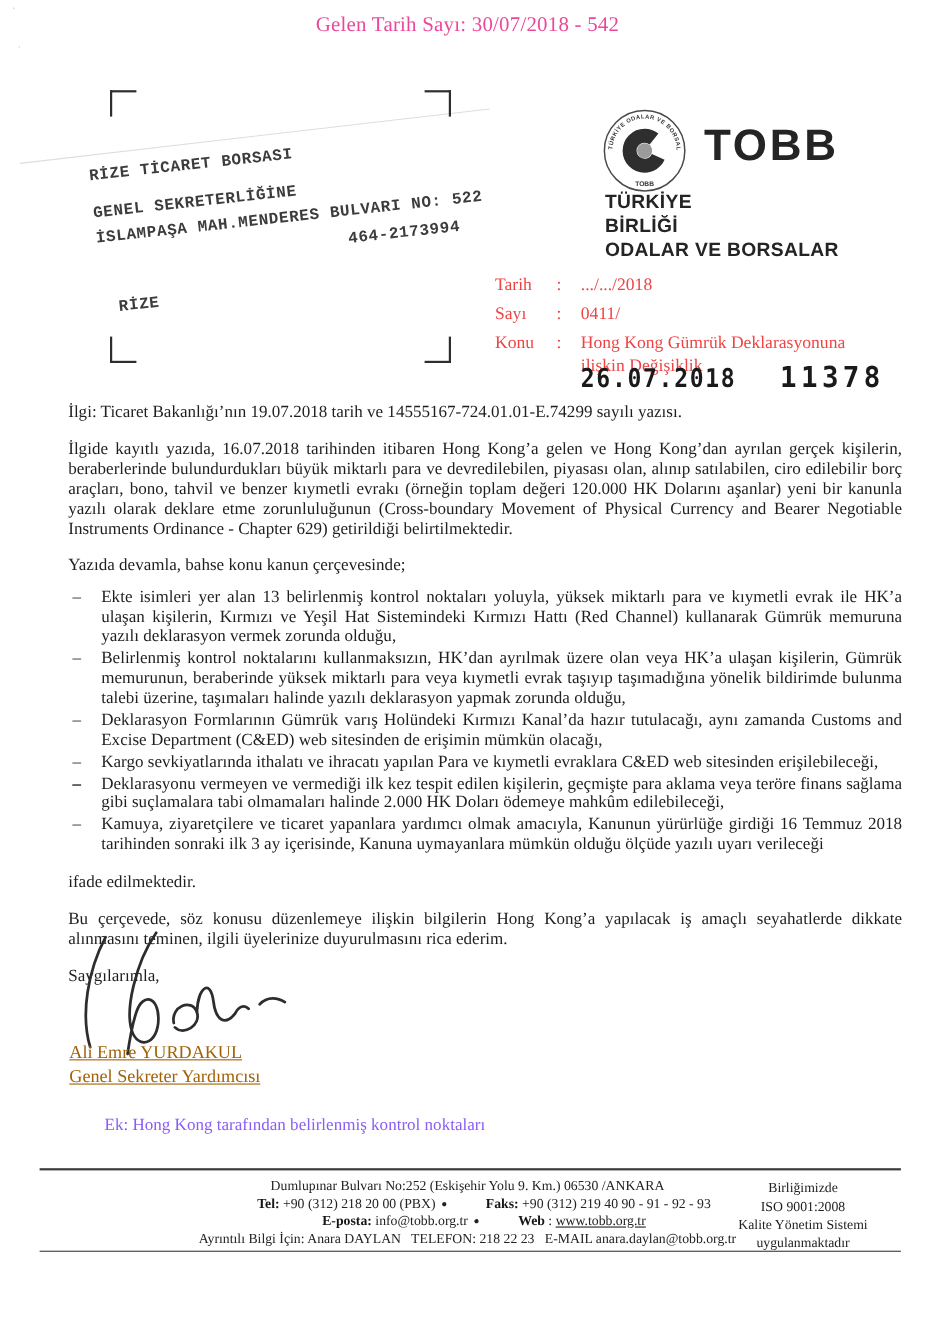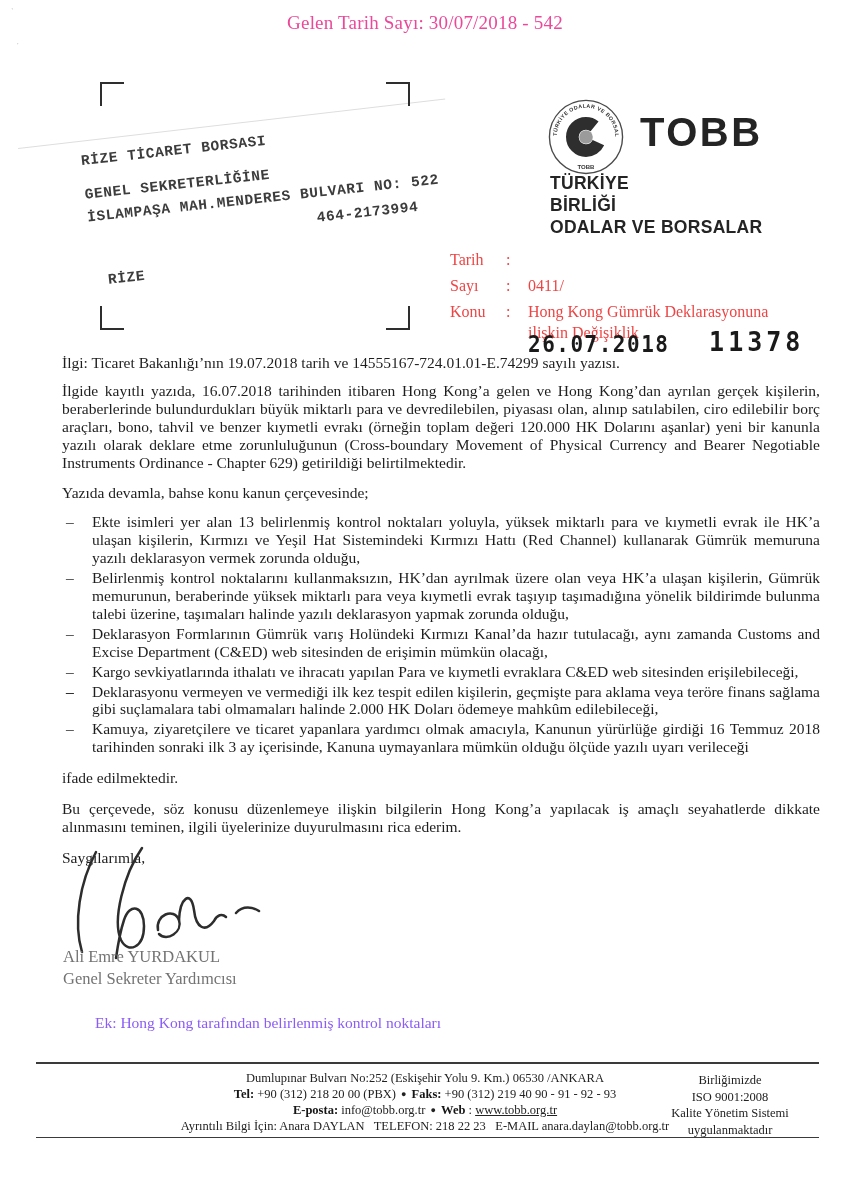--- a/index.html
+++ b/index.html
@@ -54,40 +54,40 @@
   .meta-row { display:grid; grid-template-columns:56px 22px 1fr; margin-bottom:5px; line-height:21px; align-items:start; }
   
   .recv-stamp {
     position:absolute; top:328px; left:528px; white-space:nowrap;
     font-family:"DejaVu Sans Mono", monospace; font-weight:bold; color:#1a1a1a;
   }
   .recv-date { font-size:21px; letter-spacing:1.5px; transform:scaleY(1.12); display:inline-block; }
   .recv-num  { font-size:25px; letter-spacing:4px; margin-left:30px; transform:scaleY(1.05); display:inline-block; }
   
   .body { position:absolute; top:350px; left:62px; width:758px; font-size:15.5px; line-height:17.9px; color:#1e1e1e; }
-  .body p { margin:4px 0 13px 0; text-align:justify; }
+  .body p { margin:16px 0 13px 0; text-align:justify; }
   .body p.ilgi { text-align:left; margin-bottom:10px; }
   .body p.p2 { margin-bottom:11px; text-align:left; }
   .bullets { margin-bottom:13px; }
   .bullet { position:relative; padding-left:30px; text-align:justify; margin-bottom:2px; }
   .bullet .dash { position:absolute; left:4px; top:0; }
   .closing { text-align:left; }
   
   .signature { position:absolute; top:840px; left:66px; }
-  .signer { position:absolute; top:946px; left:63px; font-size:16.5px; line-height:22px; color:#737373; }
+  .signer { position:absolute; top:946px; left:63px; font-size:16.5px; line-height:22px; color:#a16207;text-decoration:underline; }
   .attachment { position:absolute; top:1014px; left:95px; font-size:15.5px; color:#8b5cf6; }
   
   .rule { position:absolute; left:36px; width:783px; border-top:2px solid #3a3a3a; }
   .rule.top { top:1062px; }
   .rule.bottom { top:1137px; border-top-width:1.5px; }
   .f-center {
     position:absolute; top:1070px; left:135px; width:580px; text-align:center;
     font-size:12.5px; line-height:16px; color:#222;
   }
-  .f-center b { color:#161616; }
+  .f-center b { color:#161616;margin-left:30px; }
   .f-line4 { white-space:pre-wrap; }
   .sep { font-size:9px; vertical-align:1px; padding:0 2px; }
   .weblink { text-decoration:underline; }
   .f-right {
     position:absolute; top:1072px; left:650px; width:160px; text-align:center;
     font-size:12.5px; line-height:16.5px; color:#222;
   }
 </style>
 </head>
 <body>
@@ -131,20 +131,21 @@
   <div class="org-name">
     <div>TÜRKİYE</div>
     <div>BİRLİĞİ</div>
     <div>ODALAR VE BORSALAR</div>
   </div>
 
   <div class="meta">
     <div class="meta-row">
       <span>Tarih</span>
       <span>:</span>
+      <span>.../.../2018</span>
     </div>
     <div class="meta-row">
       <span>Sayı</span>
       <span>:</span>
       <span>0411/</span>
     </div>
     <div class="meta-row">
       <span>Konu</span>
       <span>:</span>
       <span>Hong Kong Gümrük Deklarasyonuna ilişkin Değişiklik</span>

